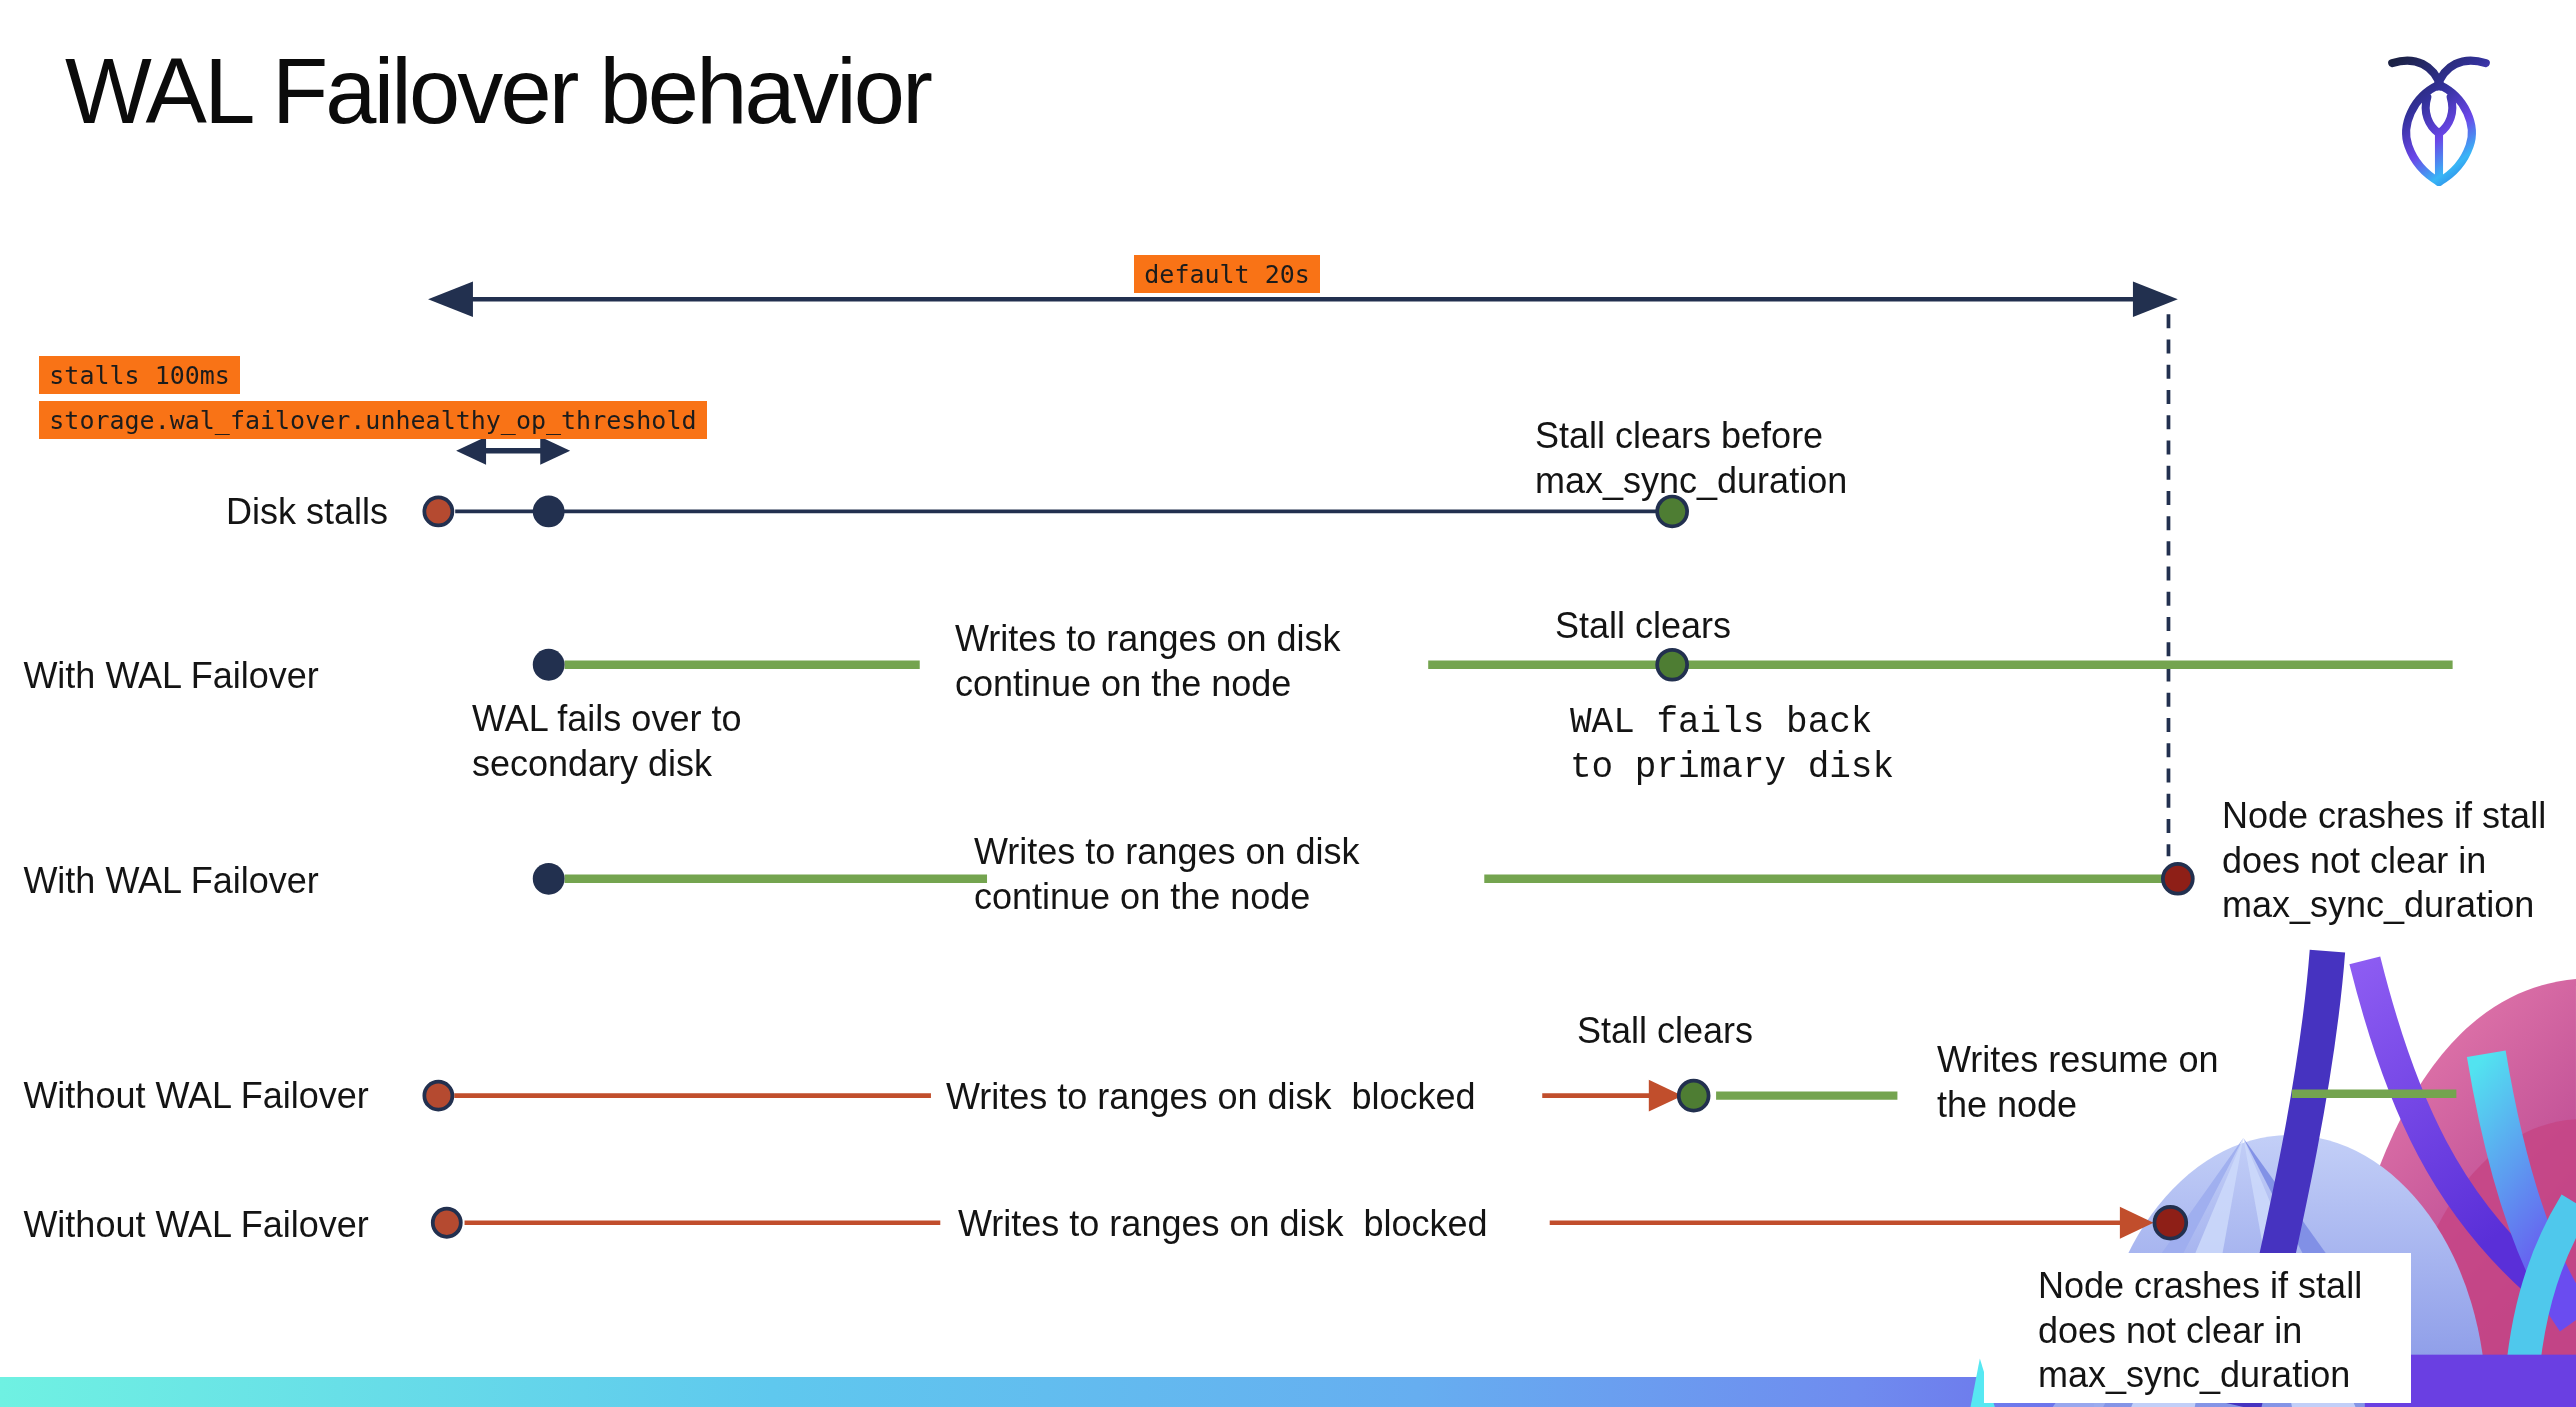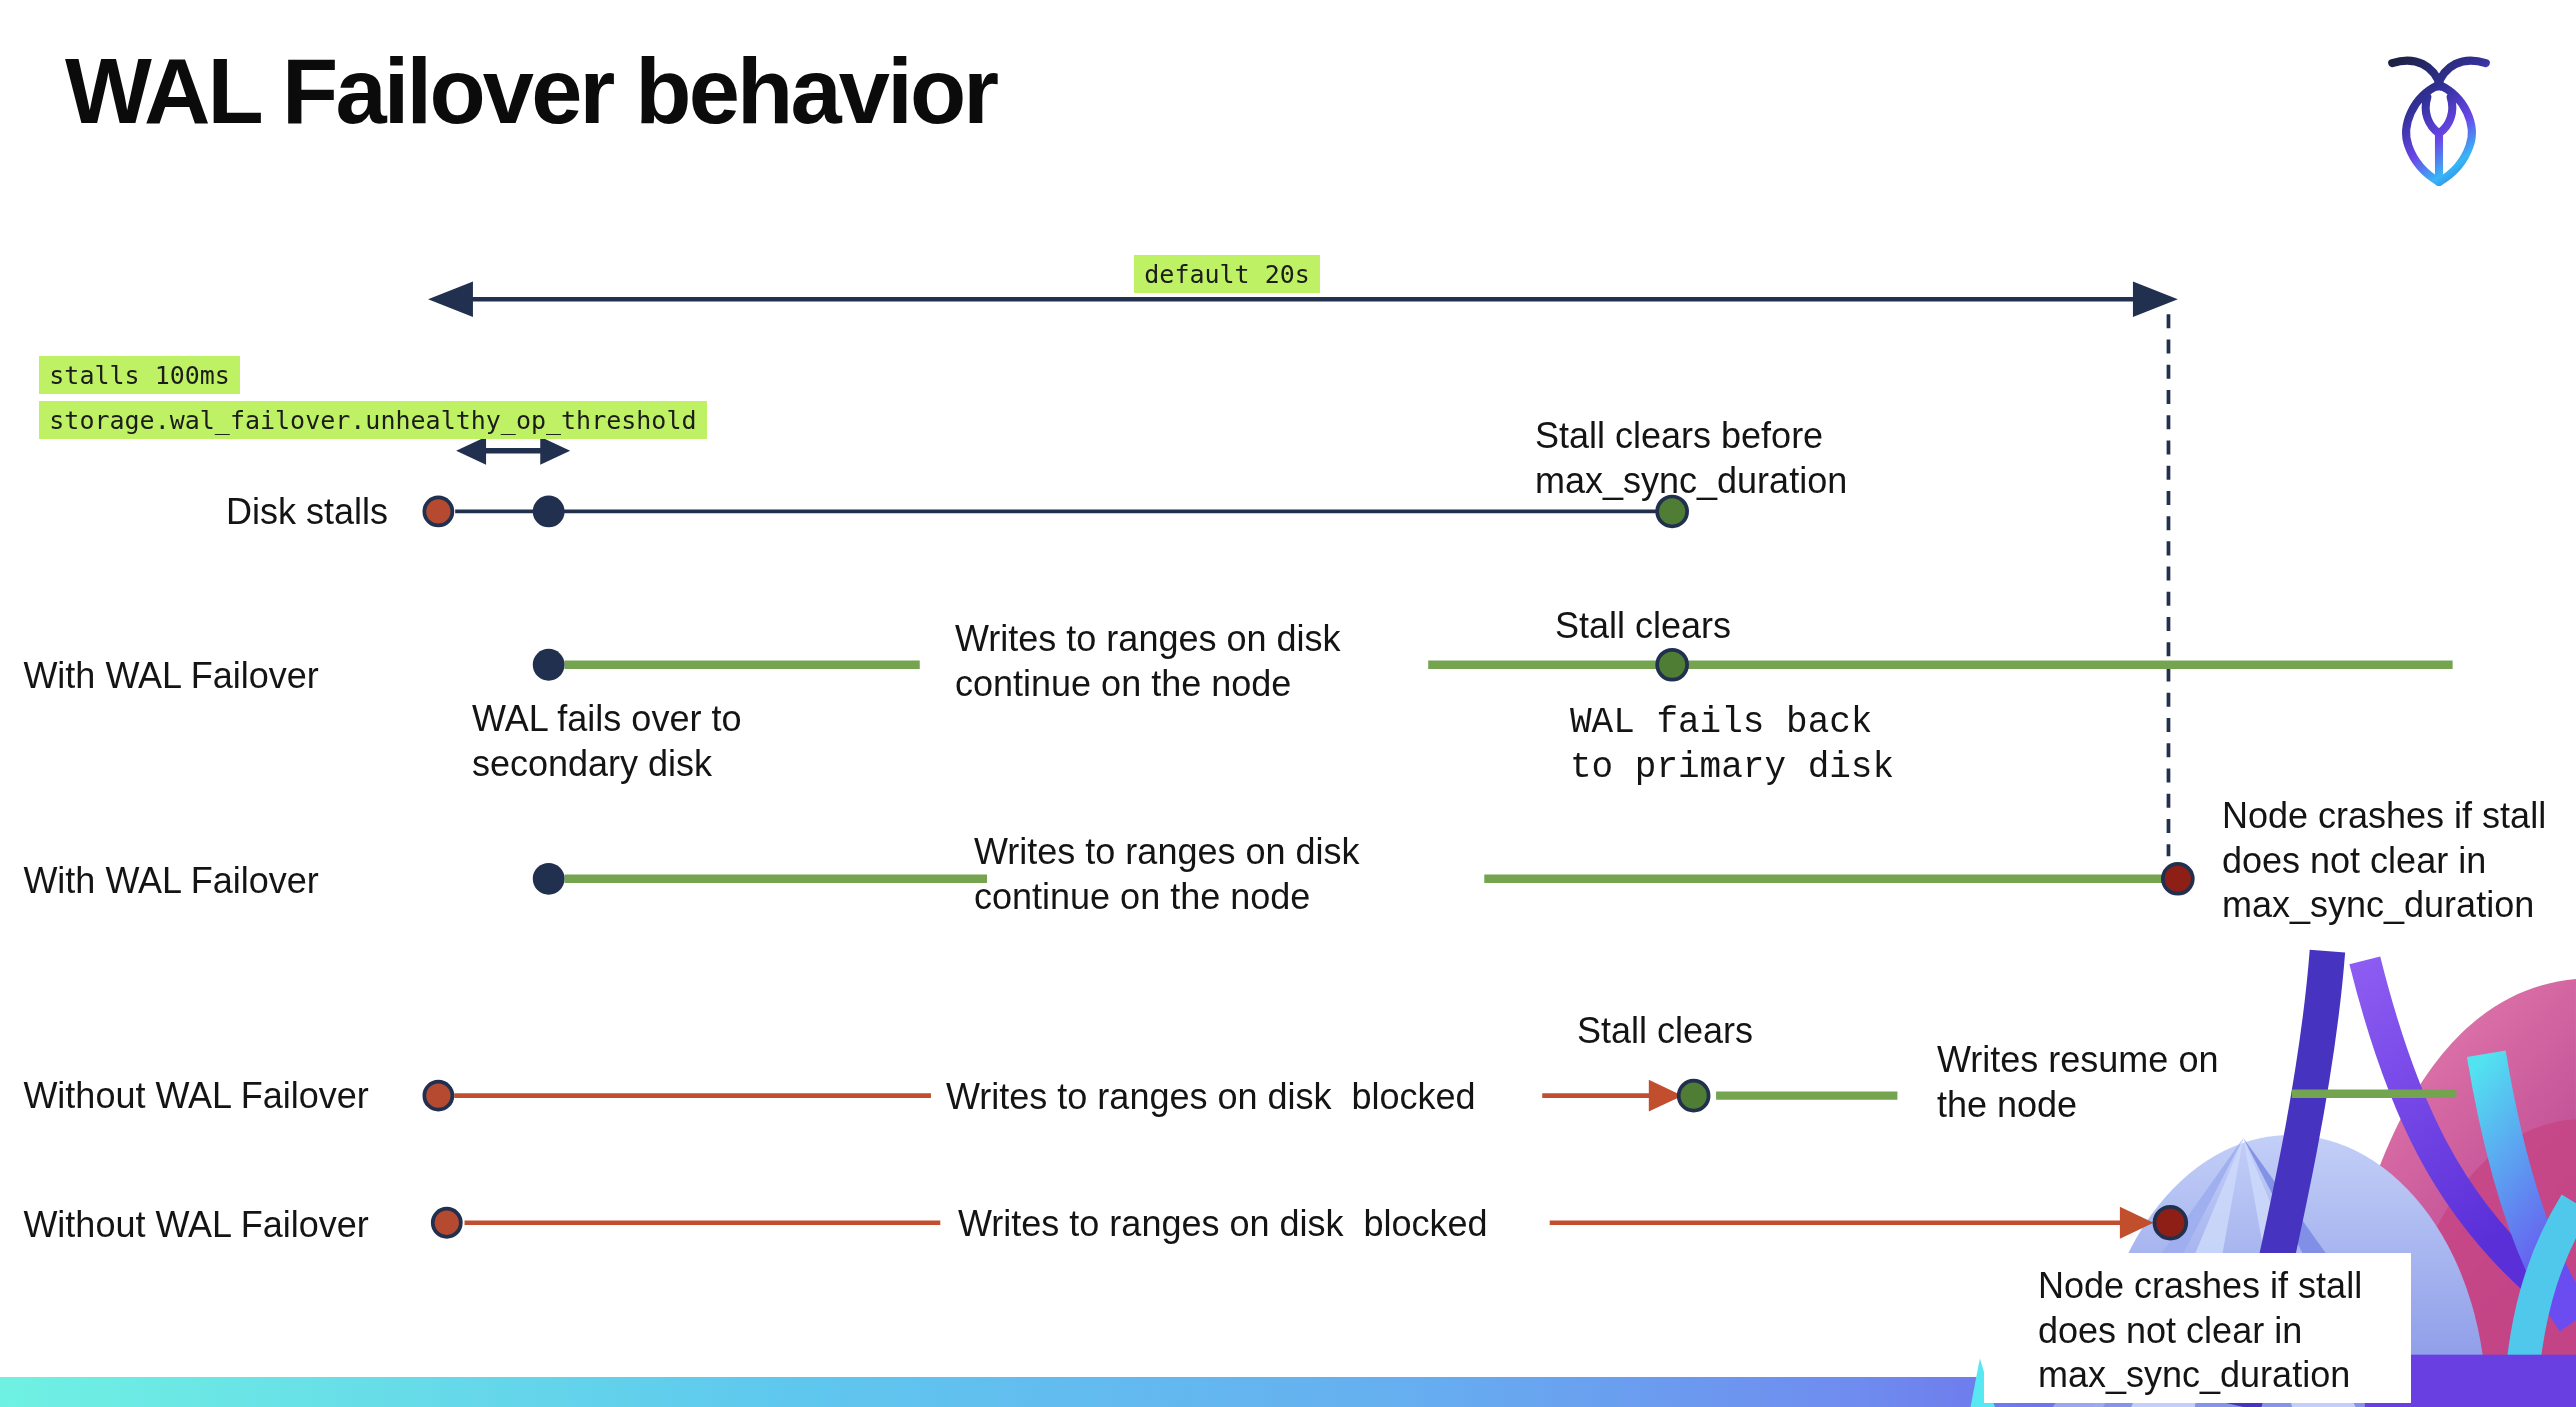--- a/index.html
+++ b/index.html
@@ -2,22 +2,22 @@
 <html style="font-size:15px"><head>
 <meta charset="utf-8">
 <style>
   html,body{margin:0;padding:0;background:#ffffff;}
   .canvas{position:relative;width:2576px;height:1408px;background:#ffffff;overflow:hidden;
           font-family:"Liberation Sans",sans-serif;}
   .t{position:absolute;font-size:36px;color:#141414;line-height:1.24;white-space:pre-line;}
   .center{}
   .right{text-align:right;}
   .mono-chip{position:absolute;font-family:"DejaVu Sans Mono",monospace;font-size:25px;
-             color:#1c1c1c;background:#bef264;padding:4.7px 10.3px;white-space:pre;z-index:6;}
-  .title{position:absolute;left:65px;top:39px;font-size:92px;font-weight:700;
+             color:#1c1c1c;background:#f97316;padding:4.7px 10.3px;white-space:pre;z-index:6;}
+  .title{position:absolute;left:65px;top:39px;font-size:92px;font-weight:400;
          letter-spacing:-2.8px;color:#0b0b0b;z-index:6;}
   .layer{position:absolute;left:0;top:0;z-index:4;}
   .art{position:absolute;z-index:2;}
   .bar{position:absolute;left:0;top:1377px;width:2576px;height:31px;z-index:1;
        background:linear-gradient(90deg,#6ff1e2 0%,#5fc8ee 30%,#66aef0 55%,#6f8cef 72%,#6b5ae8 88%,#5c3fe3 100%);}
   .notebox{position:absolute;left:1984px;top:1253px;width:427px;height:150px;background:#ffffff;z-index:5;}
   .notebox .t{position:static;padding:11.2px 0 0 54px;}
   .txt{z-index:6;}
 </style>
 </head>

